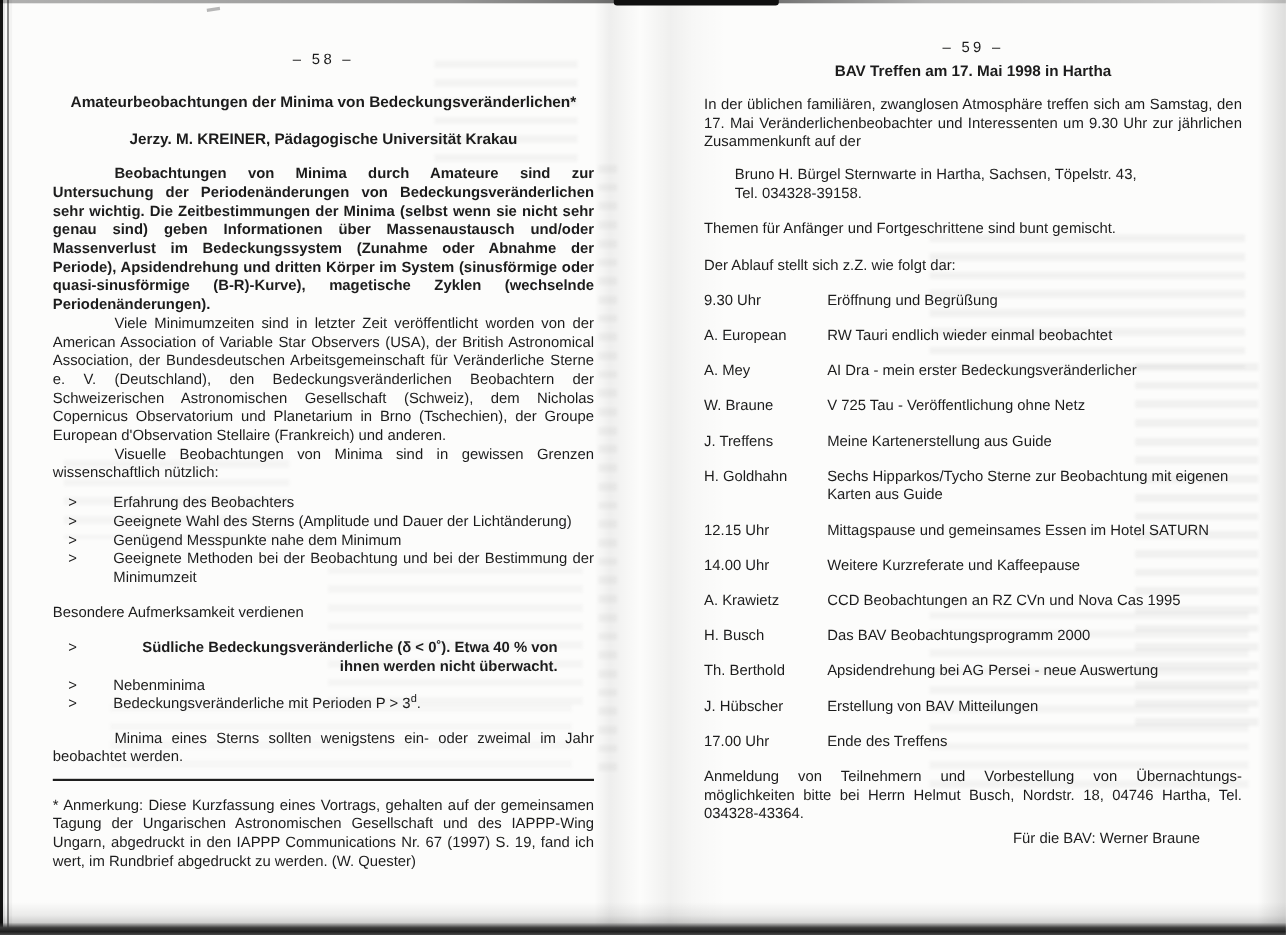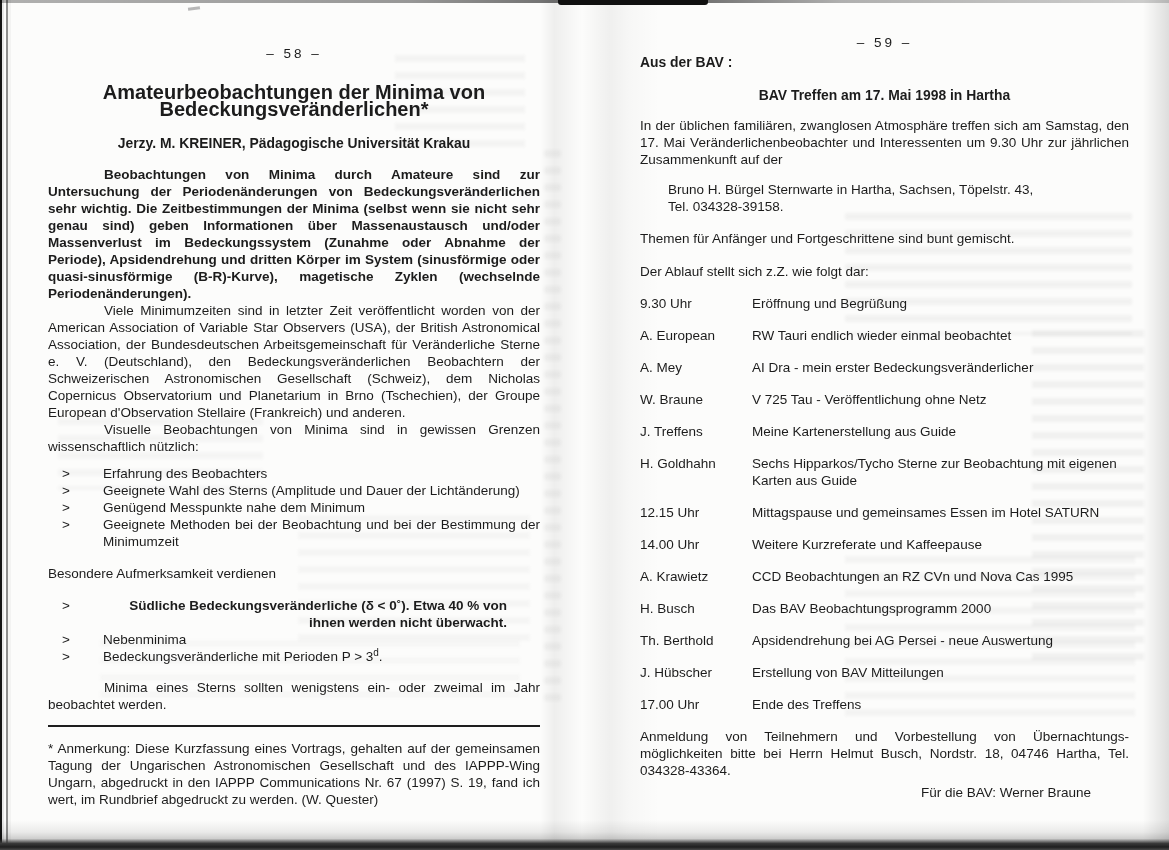--- a/index.html
+++ b/index.html
@@ -35,42 +35,42 @@
   .g6{left:1032px;top:330px;width:112px;height:335px;opacity:.6;}
   .g7{left:845px;top:556px;width:290px;height:168px;opacity:.45;}
   .g8{left:544px;top:150px;width:17px;height:560px;opacity:.5;}
 
   
   .page{position:absolute;font-size:13.5px;line-height:17px;filter:blur(.15px);}
   .page-left{left:48px;top:45px;width:492px;}
   .page-right{left:640px;top:34px;width:489px;}
 
   .pagenum{text-align:center;letter-spacing:3px;}
-  .doc-title{font-weight:bold;text-align:center;margin-top:22px;font-size:20px;}
+  .doc-title{font-weight:bold;text-align:center;margin-top:22px;font-size:14px;}
   .doc-author{font-weight:bold;text-align:center;margin-top:17px;font-size:13.9px;}
   p{margin:0;text-align:justify;}
   .indent{text-indent:56px;}
   .mt{margin-top:14px;font-weight:bold;}
 
   .blist{margin-top:10px;}
   .bitem{display:grid;grid-template-columns:55px 1fr;}
   .bmark{padding-left:14px;}
   .btext{text-align:justify;}
   .nowrapline{white-space:nowrap;}
   .narrow1{max-width:404px;text-align:right;font-weight:bold;}
   sup{font-size:10px;line-height:0;}
 
   .attn-head{margin-top:15px;}
   .blist2{margin-top:15px;}
   .closing{margin-top:14px;}
   .rule{margin-top:12px;height:2px;background:#1e1e1e;width:100%;}
   .footnote{margin-top:13px;}
 
   .kicker{font-weight:bold;margin-top:3px;font-size:13.9px;}
-  .meeting-title{font-weight:bold;text-align:center;margin-top:16px;font-size:13.9px;}
+  .meeting-title{font-weight:bold;text-align:center;margin-top:5px;font-size:13.9px;}
   .intro{margin-top:13px;}
   .address{margin-top:13px;margin-left:28px;}
   .themes{margin-top:15px;}
   .ablauf{margin-top:16px;}
   .sched{margin-top:15px;}
   .srow{display:grid;grid-template-columns:112px 1fr;margin-bottom:15px;}
   .srow .topic{text-align:left;padding-right:4px;}
   .registration{margin-top:10px;}
   .signature{margin-top:5px;text-align:right;padding-right:38px;}
 </style>
@@ -141,21 +141,20 @@
     </div>
 
     <p class="indent closing">Minima eines Sterns sollten wenigstens ein- oder zweimal im Jahr beobachtet werden.</p>
 
     <div class="rule"></div>
     <p class="footnote">* Anmerkung: Diese Kurzfassung eines Vortrags, gehalten auf der gemeinsamen Tagung der Ungarischen Astronomischen Gesellschaft und des IAPPP-Wing Ungarn, abgedruckt in den IAPPP Communications Nr. 67 (1997) S. 19, fand ich wert, im Rundbrief abgedruckt zu werden. (W. Quester)</p>
   </div>
 
   <div class="page page-right">
     <div class="pagenum">– 59 –</div>
-    <div class="kicker">Aus der BAV :</div>
     <div class="meeting-title">BAV Treffen am 17. Mai 1998 in Hartha</div>
 
     <p class="intro">In der üblichen familiären, zwanglosen Atmosphäre treffen sich am Samstag, den 17. Mai Veränderlichenbeobachter und Interessenten um 9.30 Uhr zur jährlichen Zusammenkunft auf der</p>
 
     <div class="address">
       <div>Bruno H. Bürgel Sternwarte in Hartha, Sachsen, Töpelstr. 43,</div>
       <div>Tel. 034328-39158.</div>
     </div>
 
     <p class="themes">Themen für Anfänger und Fortgeschrittene sind bunt gemischt.</p>

